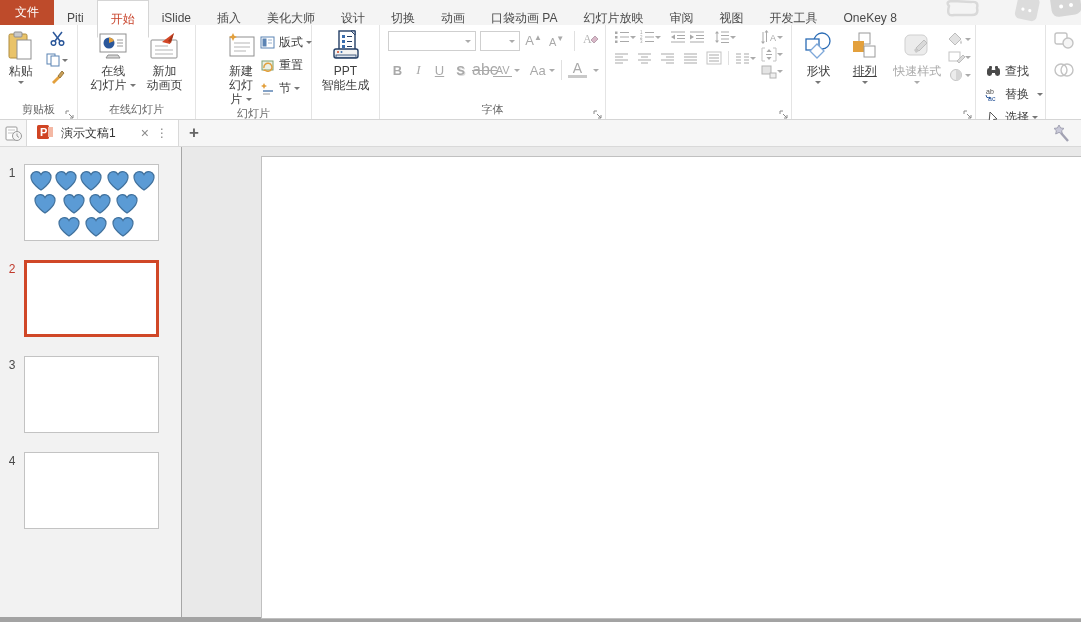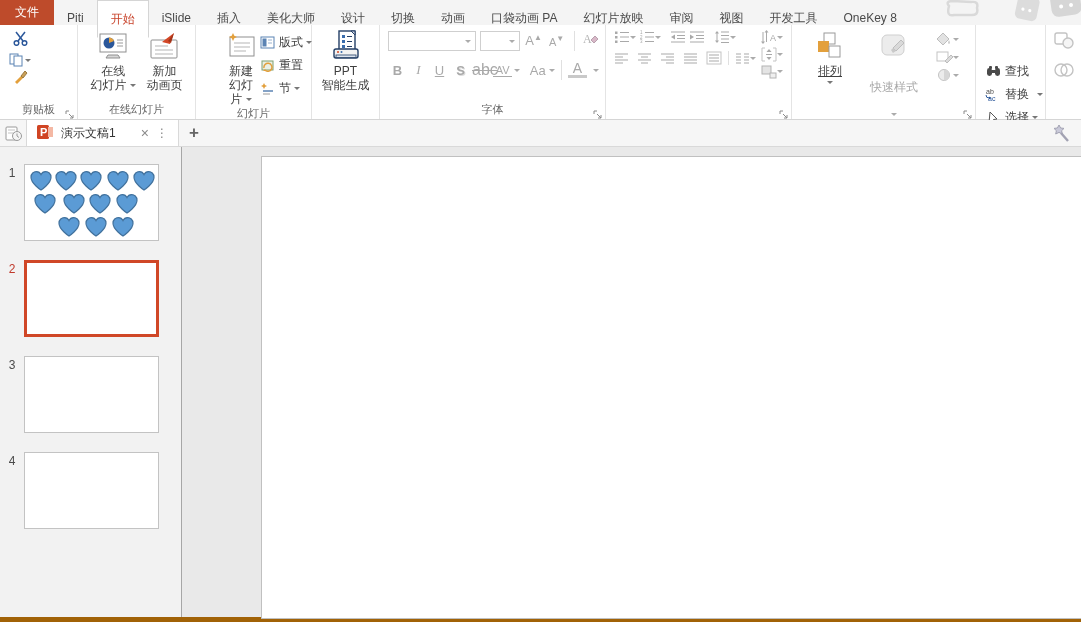--- a/index.html
+++ b/index.html
@@ -1,18 +1,18 @@
 <!DOCTYPE html>
 <html><head>
 <meta charset="utf-8">
 <style>
   * { margin:0; padding:0; box-sizing:border-box; }
   html,body { background:#fff; }
   .app { width:1081px; height:622px; position:relative; overflow:hidden;
-         font-family:"Liberation Sans","DejaVu Sans",sans-serif; color:#3f3f3f; background:#a16207; }
+         font-family:"Liberation Sans","DejaVu Sans",sans-serif; color:#3f3f3f; background:#a3a3a3; }
 
   
   .menubar { height:25px; background:#f4f4f4; display:flex; align-items:stretch;
              font-size:12px; color:#4a4a4a; position:relative; }
   .file-tab { background:#be4b2b; color:#fff; padding:0 15px; display:flex; align-items:center; cursor:default; }
   .mtab { padding:18px 13px; display:flex; align-items:center; white-space:nowrap; }
   .mtab.active { background:#fff; border:1px solid #d5d5d5; border-bottom:1px solid #fff; color:#c8432b; }
   .menu-deco { position:absolute; right:0; top:0; height:25px; width:140px; overflow:hidden; }
 
   
@@ -128,20 +128,31 @@
             <circle cx="20" cy="16" r="2" fill="#fff"></circle>
           </g>
       </svg>
     </div>
   </div>
 
   <div class="ribbon">
 
     <div class="rgroup g-clipboard">
       <div class="rgroup-content">
+        <div class="paste-col bigbtn">
+          <span class="bicon">
+            <svg width="26" height="30" viewBox="0 0 26 30">
+                <rect x="1" y="3" width="18" height="24" rx="1.5" fill="#e9c36a" stroke="#b08d3e"></rect>
+                <rect x="6" y="1" width="8" height="5" rx="1" fill="#c9c9c9" stroke="#8f8f8f"></rect>
+                <rect x="9" y="9" width="14" height="19" fill="#fff" stroke="#8f8f8f"></rect>
+              </svg>
+          </span>
+          <span>粘贴</span>
+          <span class="caret"></span>
+        </div>
         <div class="clip-col">
           <span>
             <svg width="17" height="15" viewBox="0 0 17 15">
                 <g stroke="#2b579a" stroke-width="1.5" fill="none">
                   <line x1="4" y1="1" x2="11" y2="10"></line>
                   <line x1="13" y1="1" x2="6" y2="10"></line>
                   <circle cx="4.5" cy="12" r="2.3"></circle>
                   <circle cx="12.5" cy="12" r="2.3"></circle>
                 </g>
               </svg>
@@ -495,32 +506,43 @@
       </div>
       <span class="launcher">
         <svg width="10" height="10" viewBox="0 0 10 10">
             <path d="M1 4 V1 H4 M4 4 L8 8 M8 5 V8 H5" stroke="#8a8a8a" fill="none"></path>
           </svg>
       </span>
     </div>
 
     <div class="rgroup g-draw">
       <div class="rgroup-content">
+        <div class="bigbtn" style="width:44px;">
+          <span class="bicon">
+            <svg width="30" height="28" viewBox="0 0 30 28">
+                <circle cx="19" cy="9" r="8" fill="#fff" stroke="#2b6cb5" stroke-width="1.3"></circle>
+                <rect x="3" y="7" width="13" height="11" fill="#fff" stroke="#2b6cb5" stroke-width="1.3"></rect>
+                <path d="M14 12 l7 7 -7 7 -7 -7z" fill="#fff" stroke="#7da7d9" stroke-width="1.3"></path>
+              </svg>
+          </span>
+          <span>形状</span>
+          <span class="caret"></span>
+        </div>
         <div class="bigbtn" style="width:44px;text-decoration:underline;">
           <span class="bicon">
             <svg width="28" height="28" viewBox="0 0 28 28">
                 <rect x="8" y="1" width="11" height="11" fill="#fff" stroke="#9a9a9a"></rect>
                 <rect x="2" y="9" width="11" height="11" fill="#e3a03c"></rect>
                 <rect x="13" y="14" width="11" height="11" fill="#fff" stroke="#9a9a9a"></rect>
               </svg>
           </span>
           <span>排列</span>
           <span class="caret"></span>
         </div>
-        <div class="bigbtn dis-txt" style="width:56px;gap:16px;">
+        <div class="bigbtn dis-txt" style="width:56px;">
           <span class="bicon">
             <svg width="30" height="28" viewBox="0 0 30 28">
                 <rect x="3" y="3" width="22" height="20" rx="5" fill="#ececec" stroke="#cfcfcf"></rect>
                 <path d="M14 16 l8 -8 3 3 -8 8z" fill="#d9d9d9" stroke="#bdbdbd"></path>
                 <path d="M12 18 l2 -2 3 3 -3 2z" fill="#c9c9c9"></path>
               </svg>
           </span>
           <span>快速样式</span>
           <span class="caret dis"></span>
         </div>

